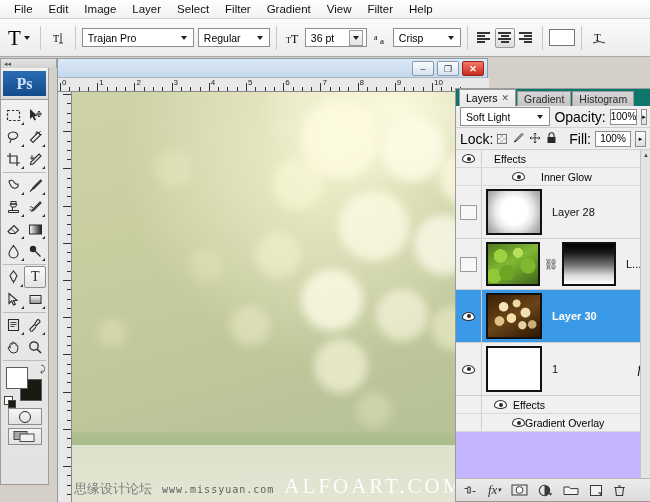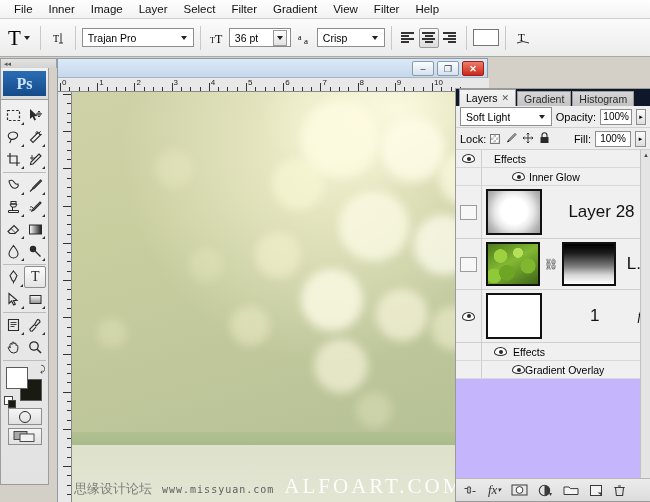--- a/index.html
+++ b/index.html
@@ -181,36 +181,36 @@
     border:1px solid #8e8e8e; background:linear-gradient(#f6f6f6,#e0e0e0);
     display:flex;align-items:center;justify-content:center; position:relative;
   }
   .qmask .circ { width:12px;height:12px;border:1.5px solid #2b2b2b;border-radius:50%; }
 
   
   .panel {
     position:absolute; left:455px; top:88px; width:195px; height:414px;
     background:#e6e6e6; border:1px solid #9a9a9a; border-right:none;
   }
-  .ptabs { height:17px; display:flex; align-items:flex-end; background:#0f172a; padding-left:3px; }
+  .ptabs { height:17px; display:flex; align-items:flex-end; background:#0f766e; padding-left:3px; }
   .ptab {
     height:15px; padding:0 6px; font-size:10.5px;
     display:flex;align-items:center;gap:4px;
     background:linear-gradient(#d6d6d6,#c3c3c3);
     border:1px solid #9a9a9a; border-bottom:none; margin-right:1px;
     color:#2a2a2a;
   }
   .ptab.active { background:linear-gradient(#f3f3f3,#e8e8e8); height:17px; color:#000; }
   .ptab .x { font-size:9px; color:#555; }
   .prow {
     height:22px; display:flex; align-items:center; gap:4px;
     padding:0 4px; border-bottom:1px solid #d0d0d0; background:#eeeeee;
   }
   .mode-combo { width:103px;gap:24px; }
-  .lbl { font-size:11px; white-space:nowrap; }
+  .lbl { font-size:14px; white-space:nowrap; }
   .numfield {
     width:36px;height:16px;background:#fff;border:1px solid #8e8e8e;
     font-size:10px; display:flex;align-items:center;justify-content:center;
   }
   .spin { width:11px;height:16px;border:1px solid #8e8e8e;background:linear-gradient(#fcfcfc,#dedede);
           display:flex;align-items:center;justify-content:center;font-size:7px;}
   .lockicons { display:flex; gap:5px; align-items:center; font-size:11px; color:#2c2c2c; }
   .lockchk { width:10px;height:10px; background:
       linear-gradient(45deg,#bbb 25%,transparent 25%,transparent 75%,#bbb 75%),
       linear-gradient(45deg,#bbb 25%,#fff 25%,#fff 75%,#bbb 75%);
@@ -250,21 +250,21 @@
       radial-gradient(circle at 30% 28%, rgba(255,238,190,.95) 0 9%, transparent 11%),
       radial-gradient(circle at 55% 20%, rgba(255,235,180,.9) 0 8%, transparent 10%),
       radial-gradient(circle at 72% 42%, rgba(255,240,200,.9) 0 10%, transparent 12%),
       radial-gradient(circle at 45% 55%, rgba(255,232,175,.95) 0 12%, transparent 14%),
       radial-gradient(circle at 22% 62%, rgba(255,228,165,.8) 0 9%, transparent 11%),
       radial-gradient(circle at 66% 72%, rgba(255,236,185,.85) 0 8%, transparent 10%),
       radial-gradient(circle at 85% 70%, rgba(255,230,170,.7) 0 7%, transparent 9%),
       linear-gradient(150deg,#3a2208,#6b4417 50%,#2a1705);
   }
   .link-ic { font-size:11px; color:#333; }
-  .lname { font-size:17px; color:#111; padding-left:6px; flex:1; white-space:nowrap; overflow:hidden;text-align:center; }
+  .lname { font-size:11px; color:#111; padding-left:6px; flex:1; white-space:nowrap; overflow:hidden; }
   .fx-ic { font-family:"Liberation Serif", serif; font-style:italic; font-size:13px; padding-right:4px; }
   .subrow {
     display:flex; align-items:center; gap:6px; height:18px;
     border-bottom:1px solid #d8d8d8; background:#f0f0f0; font-size:10.5px;
   }
   .subrow .eyecol { width:26px; }
   .sub-ind { padding-left:6px; }
   .sub-ind2 { padding-left:24px; }
   .eye {
     width:13px;height:9px;border:1.2px solid #2a2a2a;border-radius:50% 50% 50% 50%/60% 60% 40% 40%;
@@ -290,21 +290,21 @@
     background:#d4d0c8;
   }
 </style>
 </head>
 <body>
 
 <div id="app">
 
   <div class="menubar">
     <div class="mi">File</div>
-    <div class="mi">Inner</div>
+    <div class="mi">Edit</div>
     <div class="mi">Image</div>
     <div class="mi">Layer</div>
     <div class="mi">Select</div>
     <div class="mi">Filter</div>
     <div class="mi">Gradient</div>
     <div class="mi">View</div>
     <div class="mi">Filter</div>
     <div class="mi">Help</div>
   </div>
 
@@ -316,20 +316,26 @@
     <div class="ob-sep"></div>
     <div class="icon-btn">
       <svg width="14" height="14" viewBox="0 0 14 14">
           <text x="2" y="11" font-size="10" font-family="Liberation Serif, serif">T</text>
           <path d="M10 2 v10 M8 12 h4" stroke="#333" stroke-width="1" fill="none"></path>
         </svg>
     </div>
     <div class="ob-sep"></div>
     <div class="combo" style="width:112px">
       <span class="cval">Trajan Pro</span>
+      <span class="cbtn">
+          <span class="caret"></span>
+        </span>
+    </div>
+    <div class="combo" style="width:72px;margin-left:4px">
+      <span class="cval">Regular</span>
       <span class="cbtn">
           <span class="caret"></span>
         </span>
     </div>
     <div class="ob-sep"></div>
     <div class="icon-btn">
       <svg width="16" height="14" viewBox="0 0 16 14">
           <text x="0" y="12" font-size="8" font-family="Liberation Serif, serif">T</text>
           <text x="5" y="12" font-size="12" font-family="Liberation Serif, serif">T</text>
         </svg>
@@ -795,21 +801,21 @@
     <div class="layerlist">
 
       <div class="subrow">
         <div class="eyecol">
             <span class="eye"></span>
           </div>
         <span class="sub-ind">Effects</span>
       </div>
       <div class="subrow">
         <div class="eyecol"></div>
-        <span class="sub-ind2" style="display:flex;align-items:center;gap:4px">
+        <span class="sub-ind2" style="display:flex;align-items:center;gap:16px">
           <span class="eye"></span>
           <span>Inner Glow</span>
         </span>
       </div>
 
       <div class="lrow">
         <div class="eyecol">
             <span class="eyebox empty"></span>
           </div>
         <div class="thumbwrap">
@@ -823,20 +829,31 @@
             <span class="eyebox empty"></span>
           </div>
         <div class="thumbwrap">
           <div class="thumb small th-moss"></div>
           <span class="link-ic">⛓</span>
           <div class="thumb small th-grad"></div>
         </div>
         <span class="lname">L...</span>
       </div>
 
+      <div class="lrow selected">
+        <div class="eyecol">
+            <span class="eyebox">
+              <span class="eye"></span>
+            </span>
+          </div>
+        <div class="thumbwrap">
+          <div class="thumb th-bokeh"></div>
+        </div>
+        <span class="lname">Layer 30</span>
+      </div>
 
       <div class="lrow">
         <div class="eyecol">
             <span class="eyebox">
               <span class="eye"></span>
             </span>
           </div>
         <div class="thumbwrap">
           <div class="thumb th-white"></div>
         </div>

